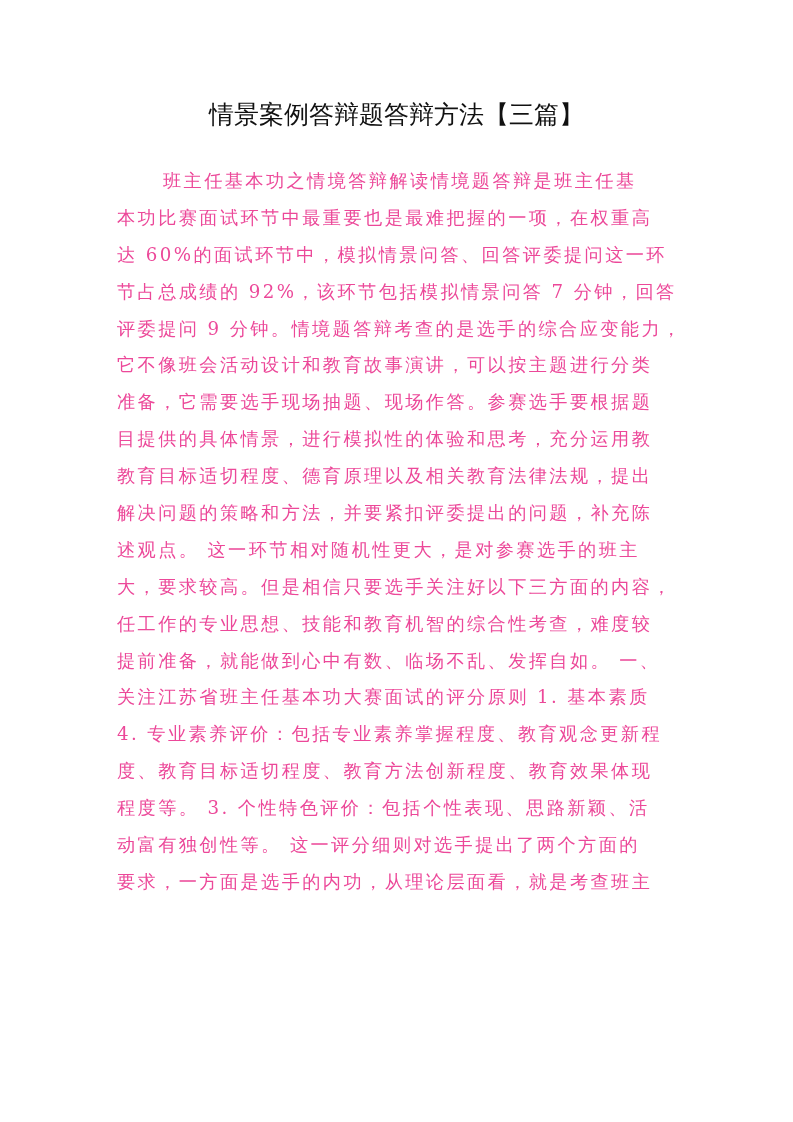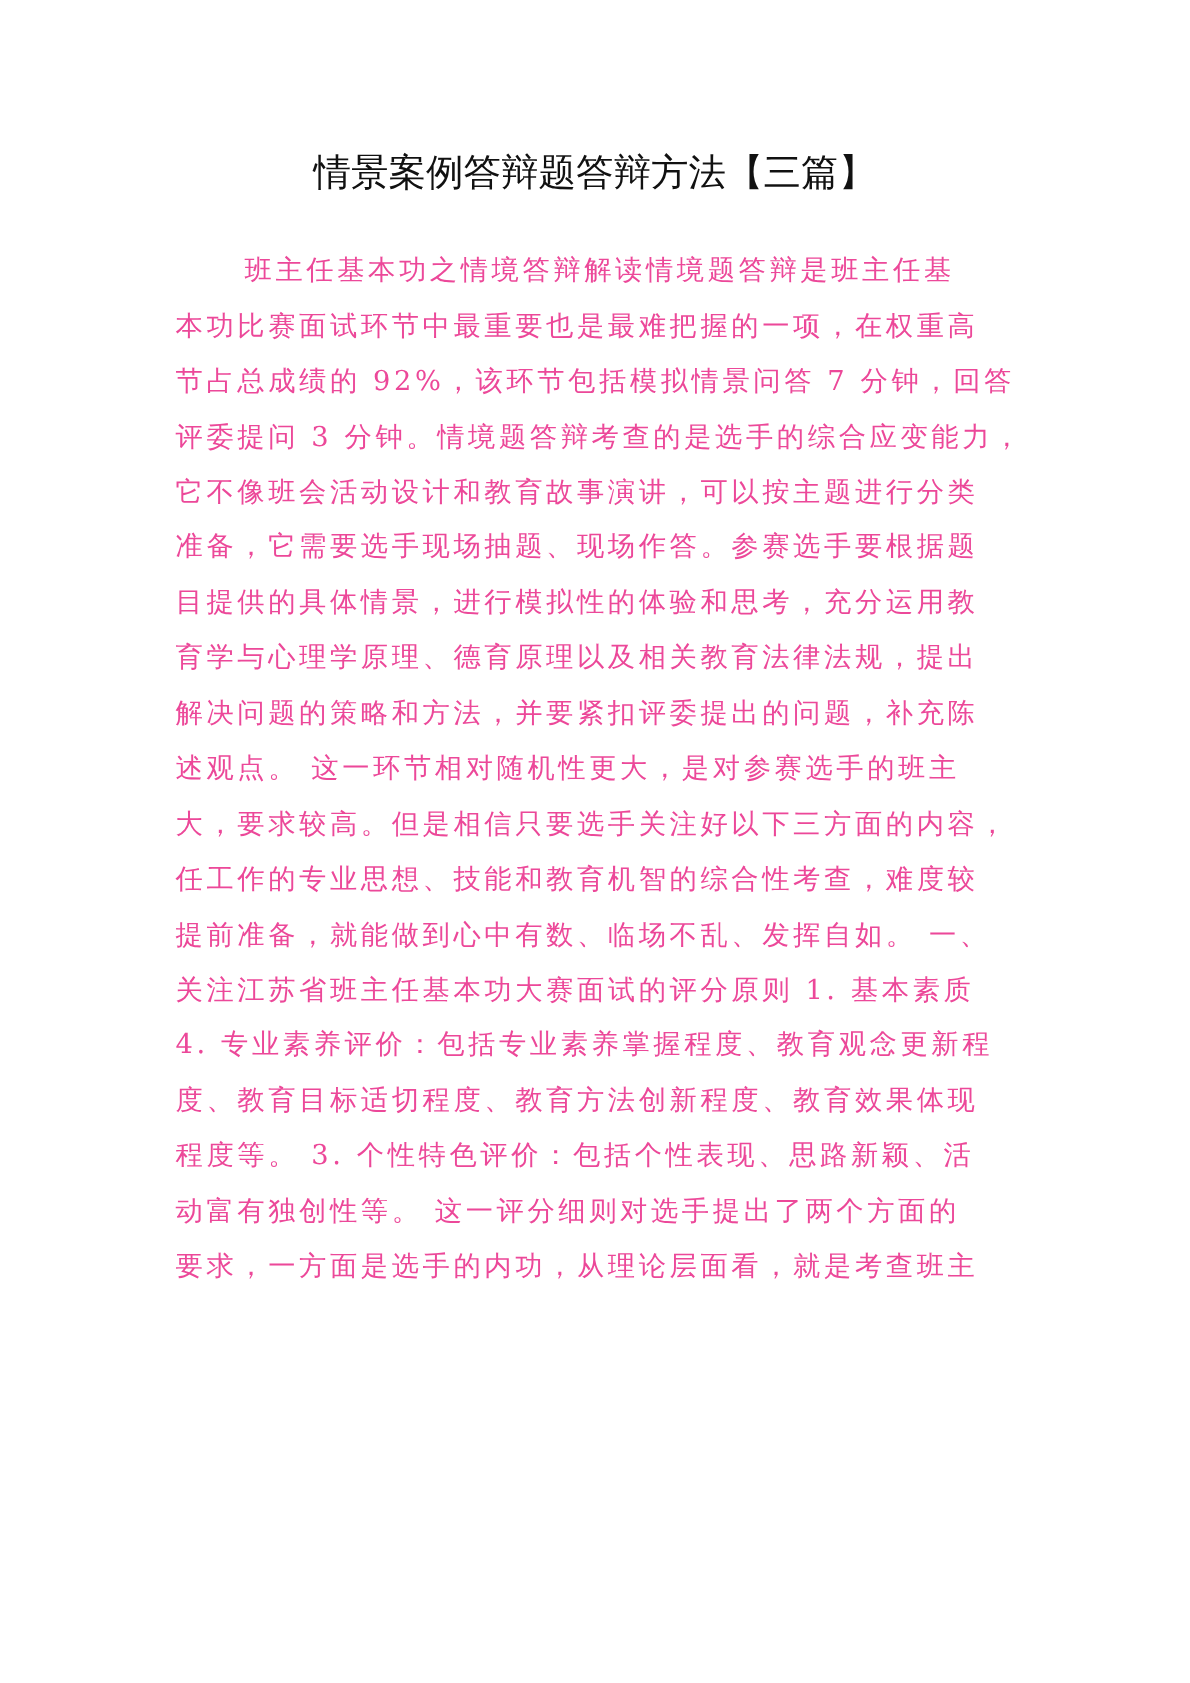--- a/index.html
+++ b/index.html
@@ -17,26 +17,27 @@
   .line.indent { padding-left: 46px; }
 </style>
 </head>
 <body>
 
 <div class="page">
   <div class="title">情景案例答辩题答辩方法【三篇】</div>
   <div class="body">
     <div class="line indent">班主任基本功之情境答辩解读情境题答辩是班主任基</div>
     <div class="line">本功比赛面试环节中最重要也是最难把握的一项，在权重高</div>
+    <div class="line">达 60%的面试环节中，模拟情景问答、回答评委提问这一环</div>
     <div class="line">节占总成绩的 92%，该环节包括模拟情景问答 7 分钟，回答</div>
-    <div class="line">评委提问 3 分钟。情境题答辩考查的是选手的综合应变能力，</div>
+    <div class="line">评委提问 9 分钟。情境题答辩考查的是选手的综合应变能力，</div>
     <div class="line">它不像班会活动设计和教育故事演讲，可以按主题进行分类</div>
     <div class="line">准备，它需要选手现场抽题、现场作答。参赛选手要根据题</div>
     <div class="line">目提供的具体情景，进行模拟性的体验和思考，充分运用教</div>
-    <div class="line">育学与心理学原理、德育原理以及相关教育法律法规，提出</div>
+    <div class="line">教育目标适切程度、德育原理以及相关教育法律法规，提出</div>
     <div class="line">解决问题的策略和方法，并要紧扣评委提出的问题，补充陈</div>
     <div class="line">述观点。 这一环节相对随机性更大，是对参赛选手的班主</div>
     <div class="line">大，要求较高。但是相信只要选手关注好以下三方面的内容，</div>
     <div class="line">任工作的专业思想、技能和教育机智的综合性考查，难度较</div>
     <div class="line">提前准备，就能做到心中有数、临场不乱、发挥自如。 一、</div>
     <div class="line">关注江苏省班主任基本功大赛面试的评分原则 1. 基本素质</div>
     <div class="line">4. 专业素养评价：包括专业素养掌握程度、教育观念更新程</div>
     <div class="line">度、教育目标适切程度、教育方法创新程度、教育效果体现</div>
     <div class="line">程度等。 3. 个性特色评价：包括个性表现、思路新颖、活</div>
     <div class="line">动富有独创性等。 这一评分细则对选手提出了两个方面的</div>

